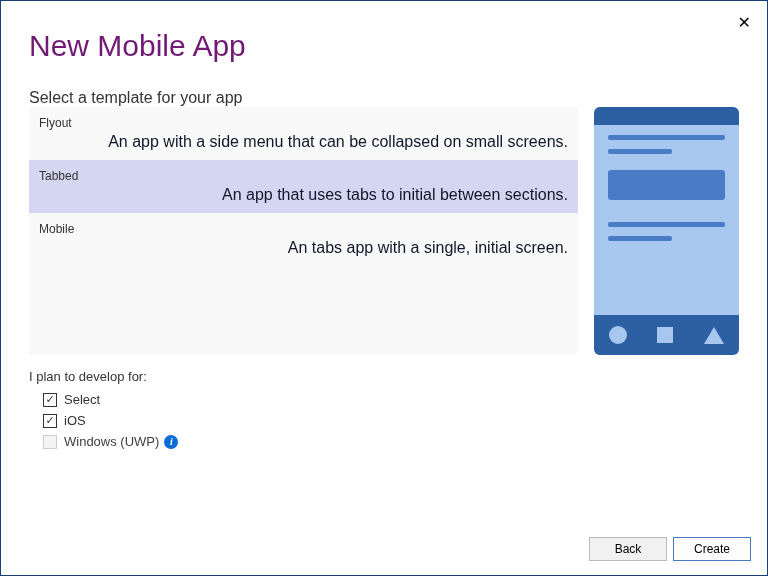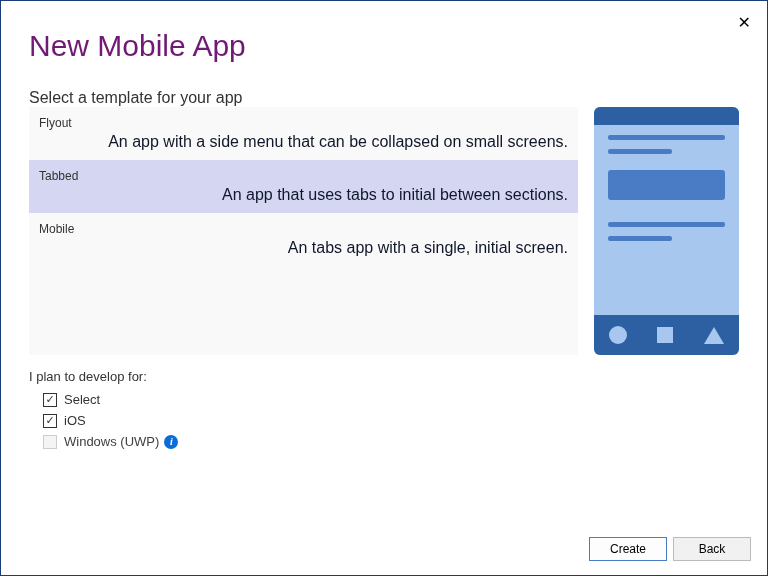--- a/index.html
+++ b/index.html
@@ -243,15 +243,15 @@
 
     <div class="checkbox-row">
       <span class="checkbox disabled"></span>
       <span class="cb-label disabled">Windows (UWP)</span>
       <span class="info-icon">i</span>
     </div>
   </div>
 </div>
 
 <div class="footer">
+  <button class="btn">Back</button>
   <button class="btn primary">Create</button>
-  <button class="btn">Back</button>
 </div>
 
 </body></html>

